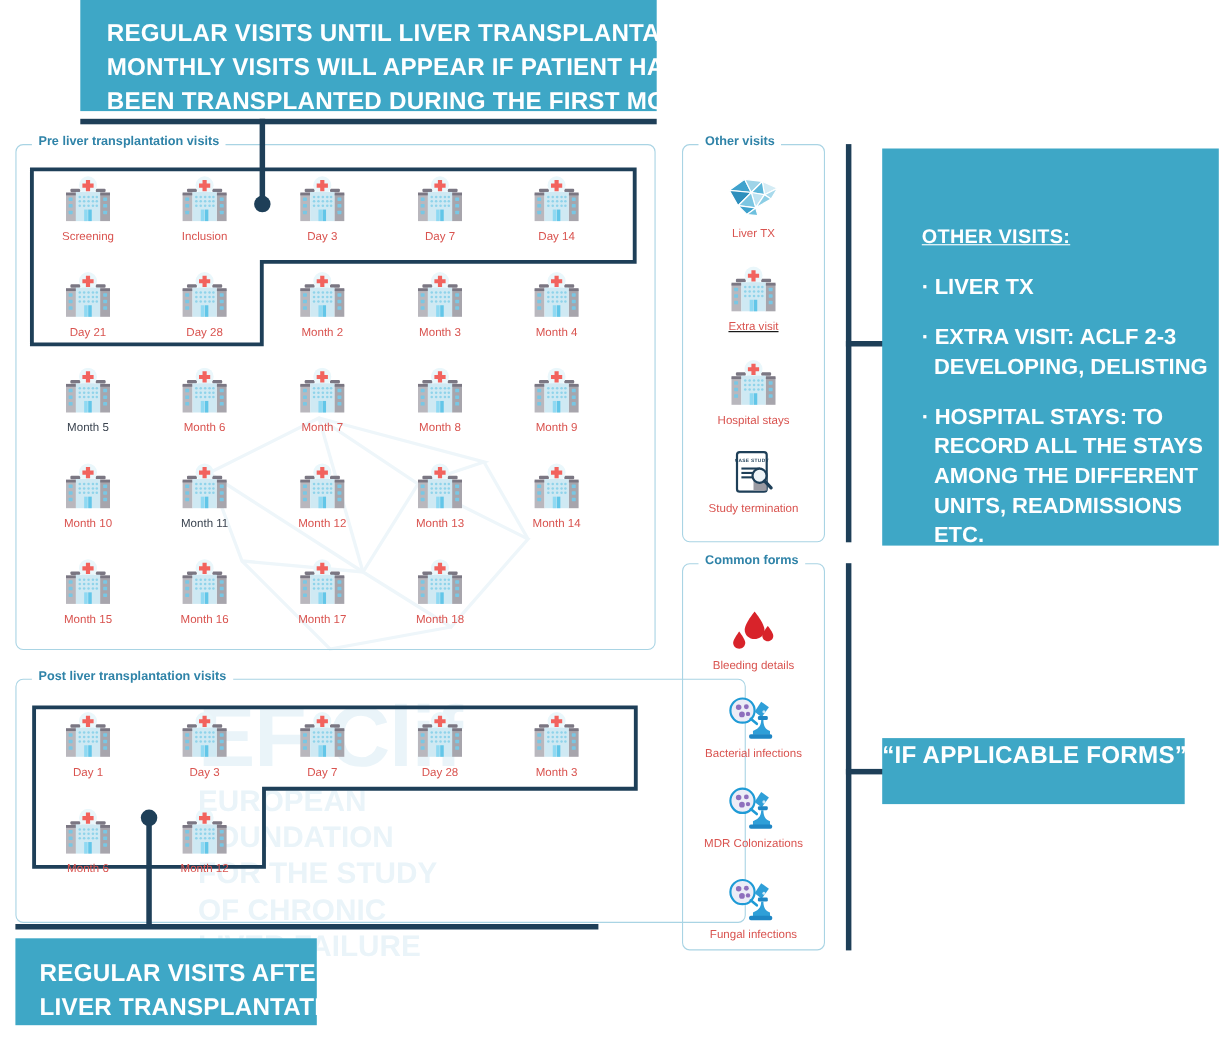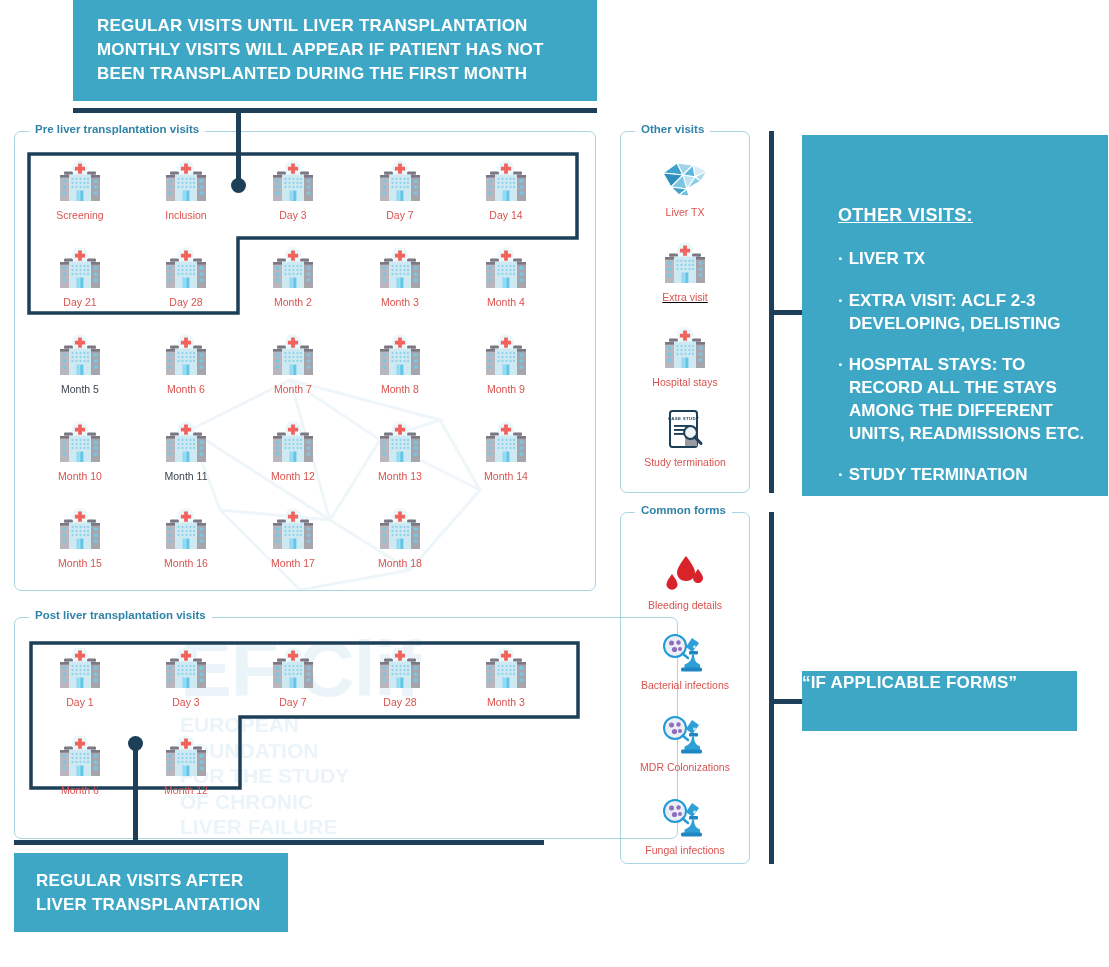--- a/index.html
+++ b/index.html
@@ -12,21 +12,21 @@
 
   
   #watermark{
     position:absolute;left:180px;top:630px;width:520px;height:300px;
     pointer-events:none;z-index:0;
   }
   #watermark .wm-logo{
     font-size:78px;font-weight:700;color:#eaf4f9;letter-spacing:-1px;line-height:1;
   }
   #watermark .wm-sub{
-    font-size:21px;font-weight:700;color:#eaf4f9;line-height:1.22;margin-top:4px;
+    font-size:27px;font-weight:700;color:#eaf4f9;line-height:1.22;margin-top:4px;
   }
   #poly-wm{position:absolute;left:180px;top:370px;z-index:0;pointer-events:none;}
 
   
   .panel{
     position:absolute;border:1.4px solid #a9d4e4;border-radius:7px;box-sizing:border-box;
     background:transparent;z-index:2;
   }
   .panel-title{
     position:absolute;top:-9px;left:14px;background:#ffffff;padding:0 6px;
@@ -38,30 +38,30 @@
 
   
   .cell{position:absolute;width:96px;text-align:center;z-index:4;}
   .cell .label{margin-top:3px;font-size:10.5px;color:#d9534f;white-space:nowrap;}
   .cell .label.dark{color:#3b4450;}
   .icon-wrap{height:48px;display:flex;align-items:flex-end;justify-content:center;}
 
   
   .callout{position:absolute;background:#3ea7c6;color:#ffffff;z-index:6;box-sizing:border-box;}
   .callout .line{
-    font-size:17px;font-weight:700;letter-spacing:.2px;line-height:1.42;white-space:nowrap;
+    font-size:22px;font-weight:700;letter-spacing:.2px;line-height:1.42;white-space:nowrap;
   }
 
   
   #other-visits-box{left:802px;top:135px;width:306px;height:361px;padding:30px 0 0 36px;}
   #other-visits-box .ov-head{
     font-size:18px;font-weight:700;text-decoration:underline;letter-spacing:.3px;margin-bottom:22px;margin-top:40px;
   }
   #other-visits-box .ov-item{
-    font-size:17px;font-weight:700;line-height:1.34;margin-bottom:19px;
+    font-size:20px;font-weight:700;line-height:1.34;margin-bottom:19px;
     padding-left:11px;text-indent:-11px;max-width:252px;
   }
   #other-visits-box .ov-item .bullet{margin-right:5px;}
   .navy-h{position:absolute;background:#1e3f58;height:5px;z-index:5;}
   .navy-v{position:absolute;background:#1e3f58;width:5px;z-index:5;}
   .navy-dot{position:absolute;width:15px;height:15px;border-radius:50%;background:#1e3f58;z-index:6;}
 </style>
 </head>
 <body>
 

